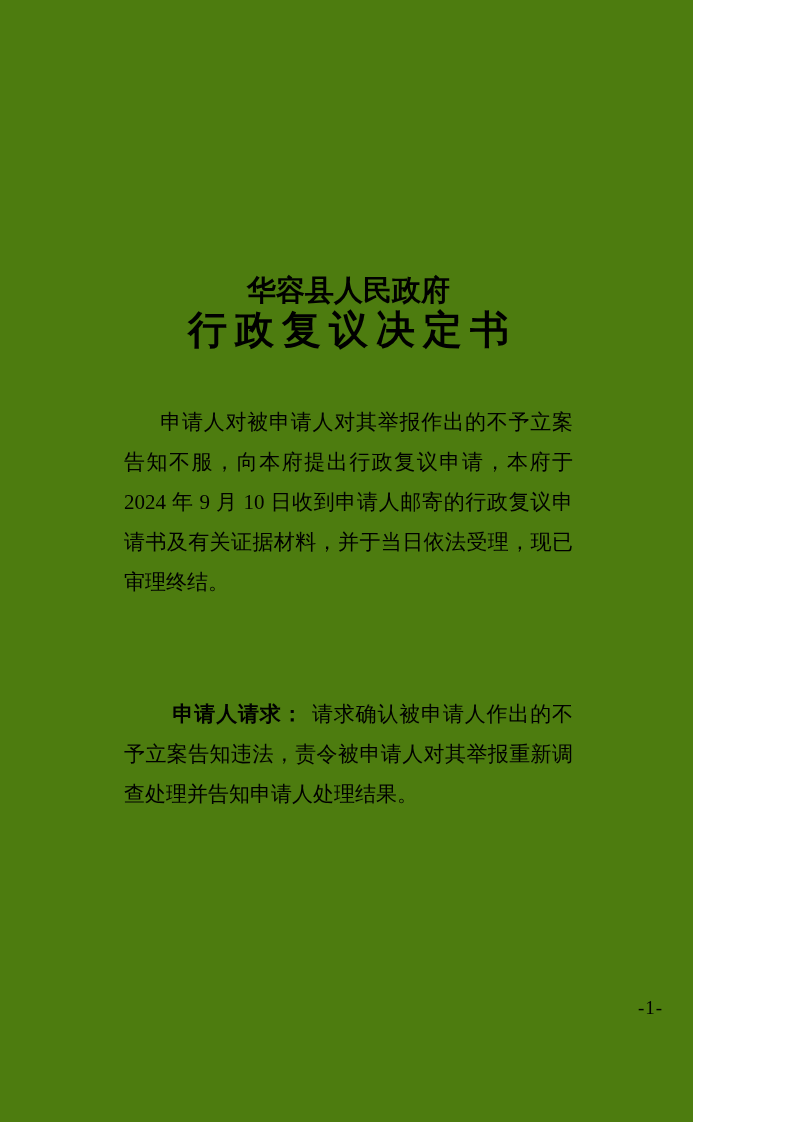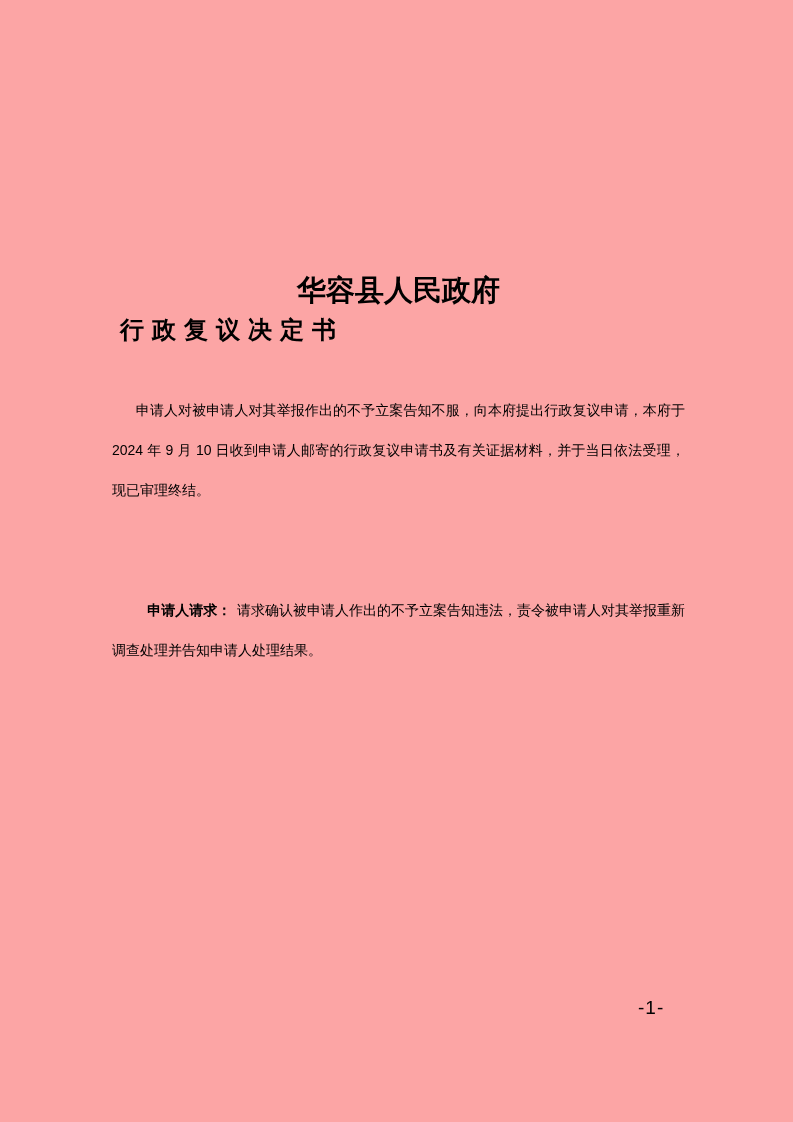--- a/index.html
+++ b/index.html
@@ -2,42 +2,42 @@
 <html><head>
 <meta charset="utf-8">
 <style>
   html, body {
     margin: 0;
     padding: 0;
     background: #ffffff;
   }
   .page {
     position: relative;
-    width: 793px;
+    width: 693px;
     height: 1122px;
-    background: #fca5a5;
+    background: #4d7c0f;
     color: #000000;
-    font-family: Liberation Sans, sans-serif;
+    font-family: Liberation Serif, serif;
     overflow: hidden;
   }
   .content {
     padding: 0 108px 0 112px;
   }
   .doc-title {
     margin-top: 270px;
     font-size: 29px;
     font-weight: bold;
     line-height: 40px;
     text-align: center;
   }
   .doc-subtitle {
-    font-size: 24px;
+    font-size: 39px;
     font-weight: bold;
     line-height: 40px;
-    text-align: left;
+    text-align: center;
     letter-spacing: 8px;
     padding-left: 8px; 
   }
   .doc-number {
     margin-top: 48px;
     font-size: 21px;
     line-height: 40px;
     text-align: right;
   }
   .party-line {
@@ -46,22 +46,22 @@
     text-indent: 2em;
     white-space: pre-wrap;
   }
   .party-label {
     font-weight: bold;
   }
   .party-value {
     margin-left: 0.35em;
   }
   .para {
-    margin: 0;
-    font-size: 14px;
+    margin: 12px;
+    font-size: 21px;
     line-height: 40px;
     text-indent: 2em;
     text-align: justify;
     white-space: pre-wrap;
   }
   .para-lead {
     font-weight: bold;
   }
   .para-lead:not(:empty) {
     margin-right: 0.4em;

